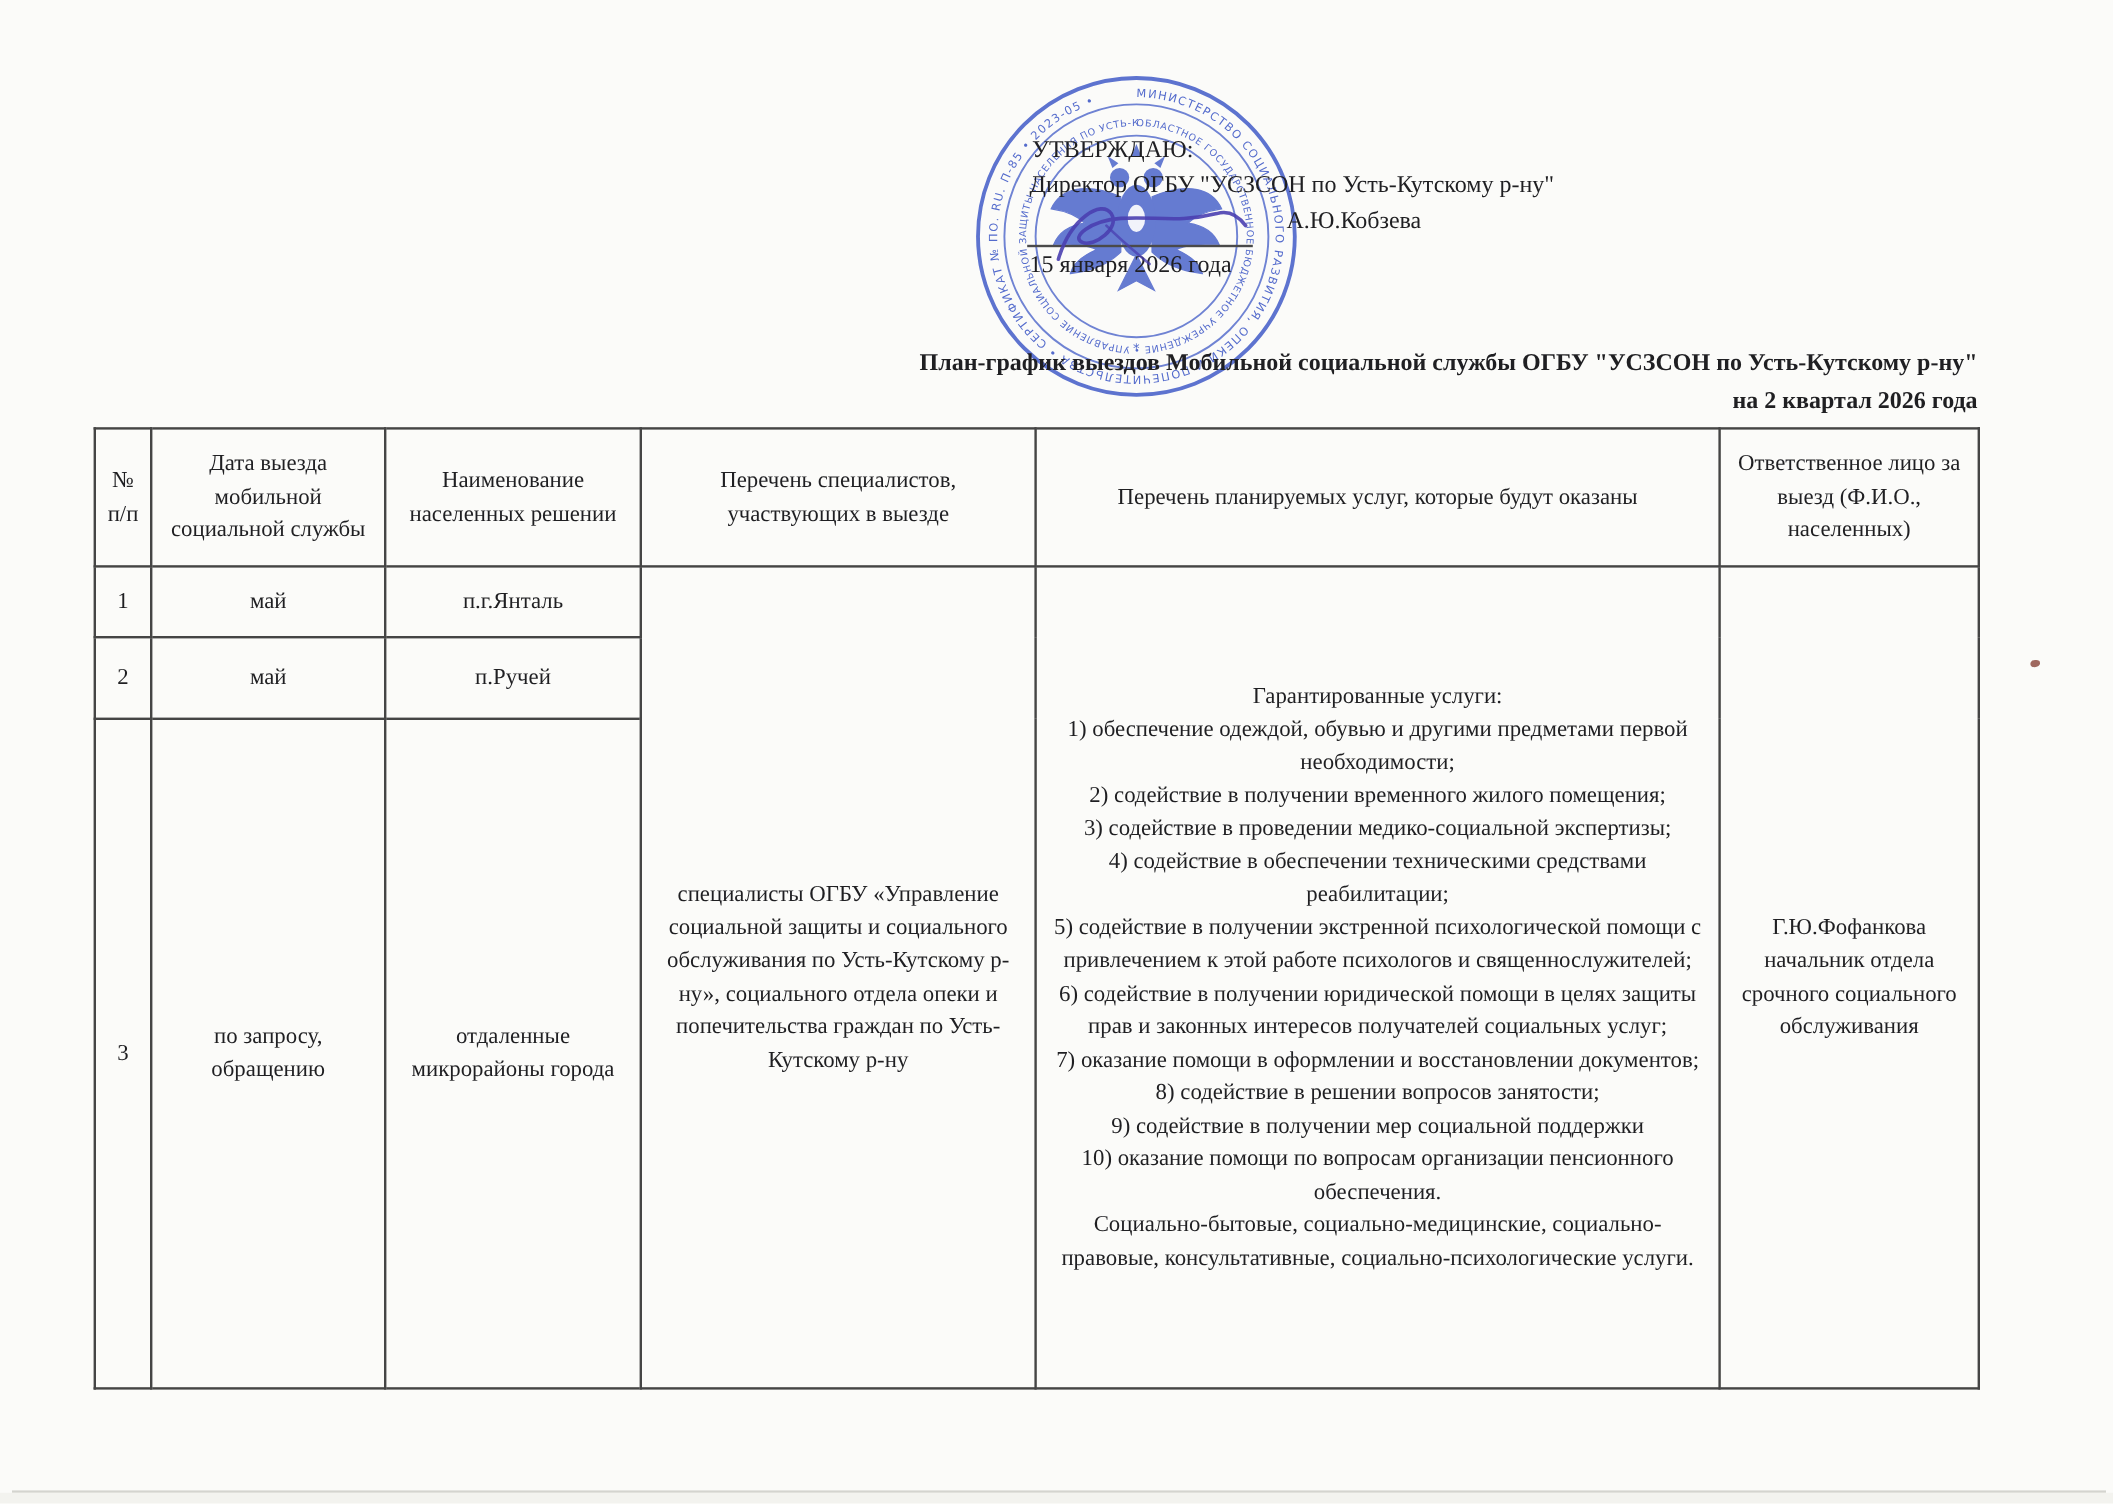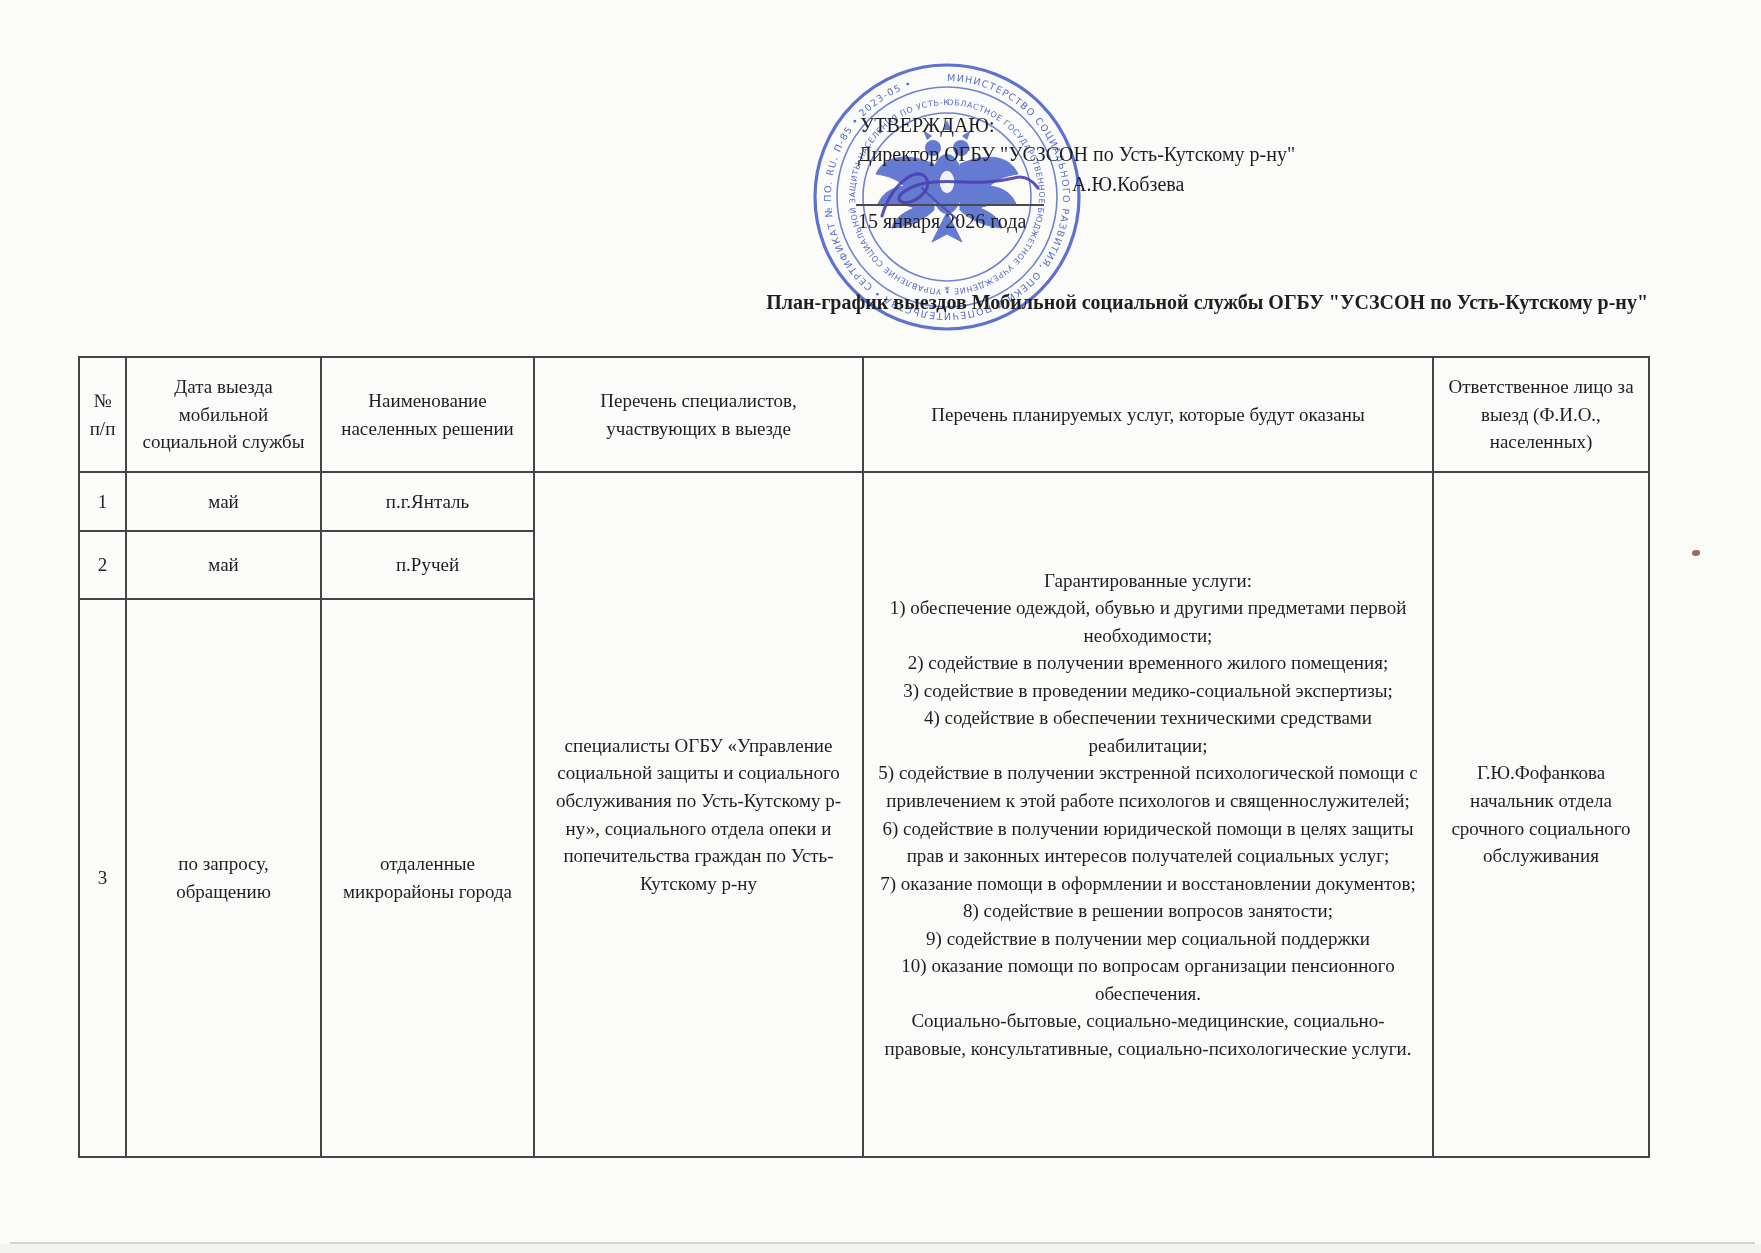--- a/index.html
+++ b/index.html
@@ -109,20 +109,21 @@
 <svg id="signature" class="abs" style="left:862px; top:158px;" width="200" height="75" viewBox="0 0 200 75">
   <path d="M20,58 C30,24 56,8 64,20 C72,32 50,48 40,44 C30,40 46,26 72,24 C100,22 120,28 152,20 C162,17 170,22 176,30" fill="none" stroke="#4a3fb0" stroke-width="3" stroke-linecap="round" opacity="0.9"></path>
   <path d="M60,30 C70,40 84,52 96,62" fill="none" stroke="#4a3fb0" stroke-width="2.2" stroke-linecap="round" opacity="0.75"></path>
 </svg>
 
 <div class="abs sig-line" style="left:856px; top:204px; width:188px; height:0;"></div>
 <div class="abs approval-text" style="left:858px; top:208px;">15 января 2026 года</div>
 
 <div class="abs title-wrap">
   <div class="title-line">План-график выездов Мобильной социальной службы ОГБУ "УСЗСОН по Усть-Кутскому р-ну"</div>
+  <div class="title-line">на 2 квартал 2026 года</div>
 </div>
 
 <div class="abs table-wrap">
   <table class="sched">
     <colgroup>
       <col style="width:47px">
         <col style="width:195px">
         <col style="width:213px">
       <col style="width:329px">
         <col style="width:570px">

